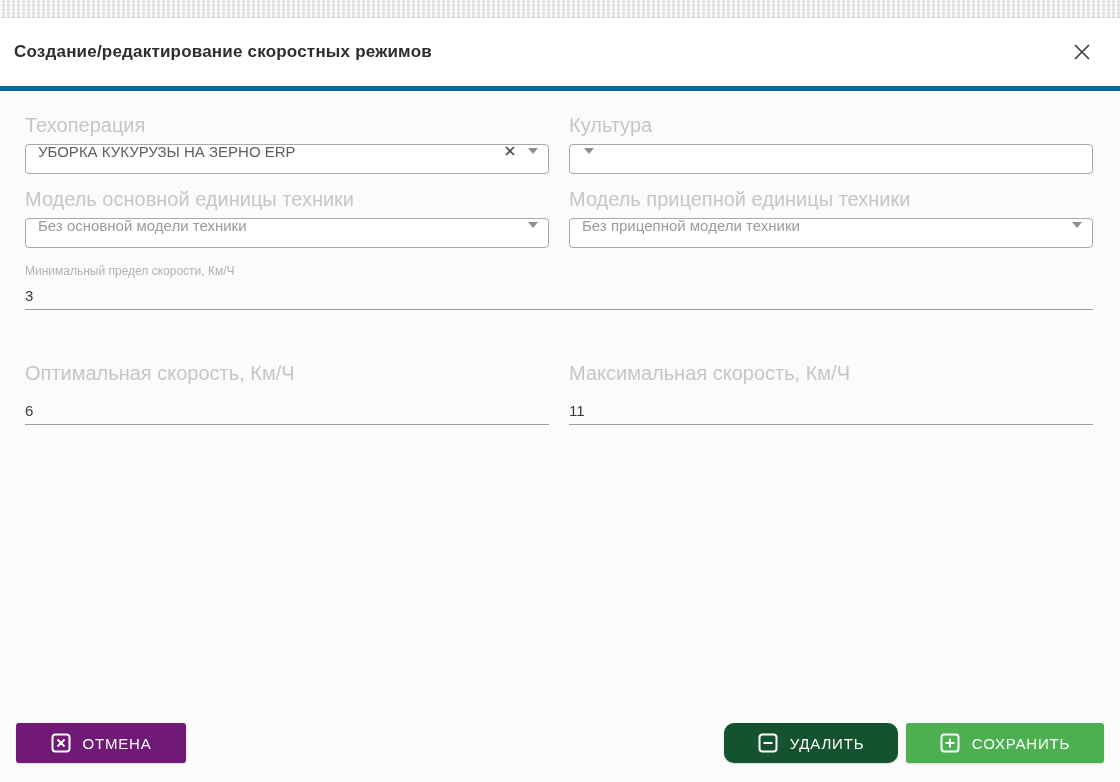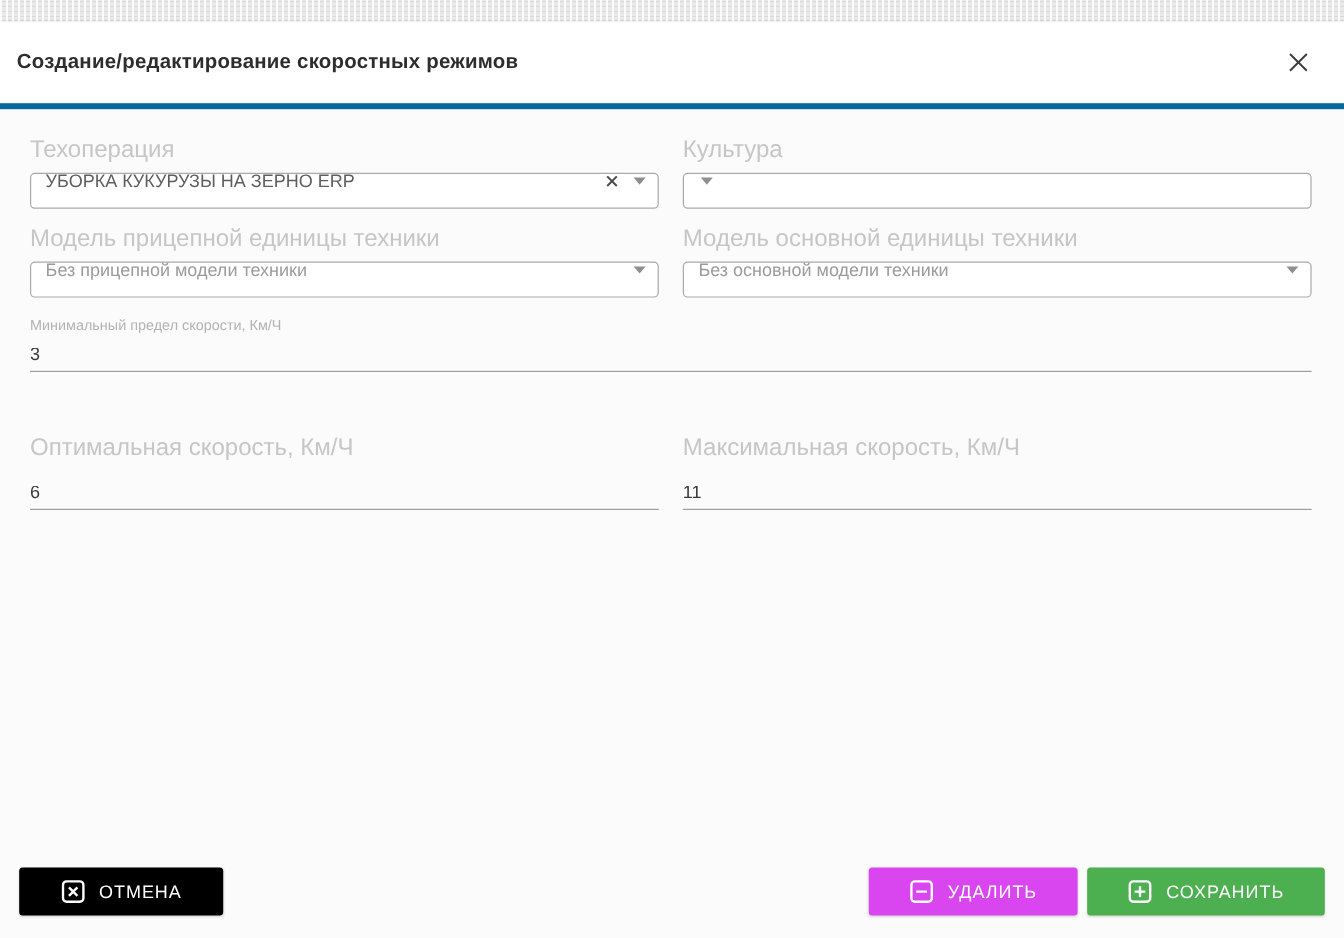--- a/index.html
+++ b/index.html
@@ -146,22 +146,22 @@
     font-family: "Liberation Sans", "DejaVu Sans", sans-serif;
     font-size: 15px;
     letter-spacing: 0.8px;
     display: flex;
     align-items: center;
     justify-content: center;
     gap: 12px;
     cursor: pointer;
     box-shadow: 0 1px 2px rgba(0,0,0,0.15);
   }
-  .btn-cancel { background: #000000; min-width: 170px; }
-  .btn-delete { background: #d946ef; min-width: 174px; }
+  .btn-cancel { background: #701a75; min-width: 170px; }
+  .btn-delete { background: #14532d; min-width: 174px; border-radius: 10px; }
   .btn-save   { background: #4caf50; min-width: 198px; }
   .btn svg { flex: 0 0 auto; }
 </style>
 </head>
 <body>
 
 <div class="backdrop-strip"></div>
 
 <div class="modal">
 
@@ -194,30 +194,30 @@
       <div class="field">
         <div class="big-label">Культура</div>
         <div class="select-box">
           <div class="caret-down"></div>
         </div>
       </div>
     </div>
 
     <div class="grid-2 row-2">
       <div class="field">
+        <div class="big-label">Модель основной единицы техники</div>
+        <div class="select-box">
+          <div class="select-text placeholder">Без основной модели техники</div>
+          <div class="caret-down"></div>
+        </div>
+      </div>
+      <div class="field">
         <div class="big-label">Модель прицепной единицы техники</div>
         <div class="select-box">
           <div class="select-text placeholder">Без прицепной модели техники</div>
-          <div class="caret-down"></div>
-        </div>
-      </div>
-      <div class="field">
-        <div class="big-label">Модель основной единицы техники</div>
-        <div class="select-box">
-          <div class="select-text placeholder">Без основной модели техники</div>
           <div class="caret-down"></div>
         </div>
       </div>
     </div>
 
     <div>
       <div class="small-label">Минимальный предел скорости, Км/Ч</div>
       <input class="line-input full" type="text" value="3" style="">
     </div>
 

